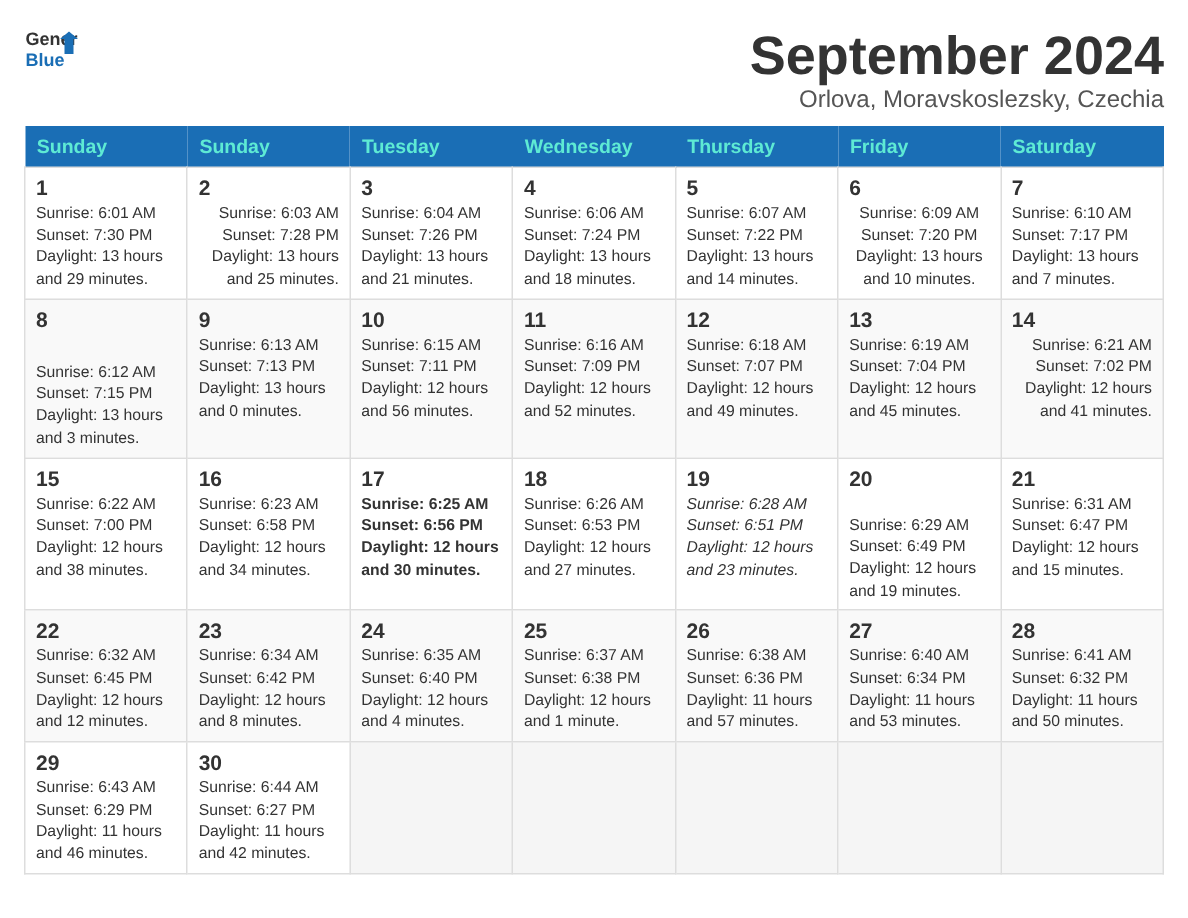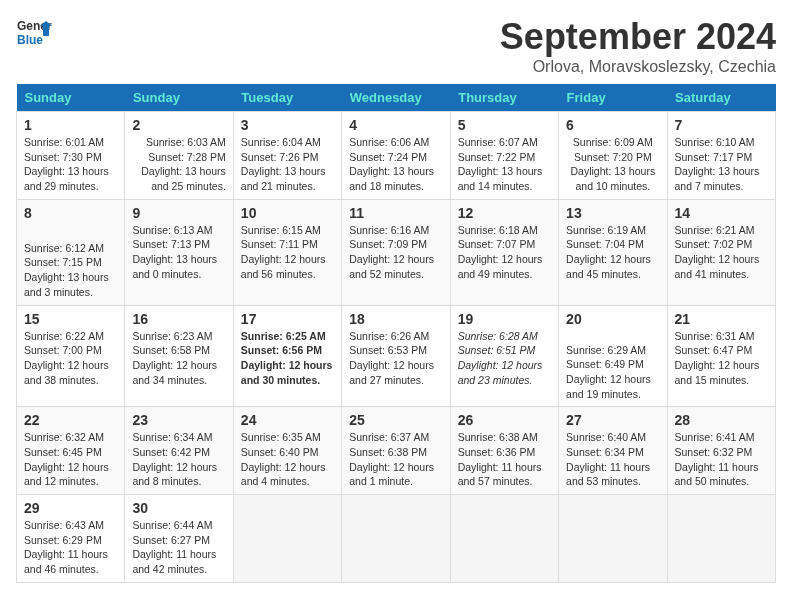--- a/index.html
+++ b/index.html
@@ -195,21 +195,21 @@
         </td>
         <td>
           <span class="day-num">13</span>
           <div class="day-info" style="white-space: pre-line;">Sunrise: 6:19 AM
 Sunset: 7:04 PM
 Daylight: 12 hours
 and 45 minutes.</div>
         </td>
         <td>
           <span class="day-num">14</span>
-          <div class="day-info" style="white-space: pre-line;">Sunrise: 6:21 AM
+          <div class="day-info" style="white-space: pre-line; text-align: right;">Sunrise: 6:21 AM
 Sunset: 7:02 PM
 Daylight: 12 hours
 and 41 minutes.</div>
         </td>
       </tr>
       <tr>
         <td>
           <span class="day-num">15</span>
           <div class="day-info" style="white-space: pre-line;">Sunrise: 6:22 AM
 Sunset: 7:00 PM

